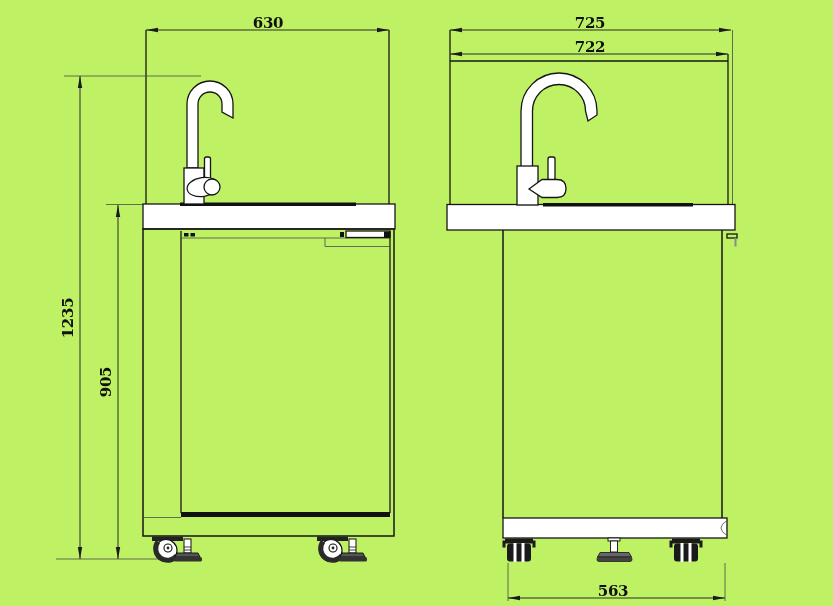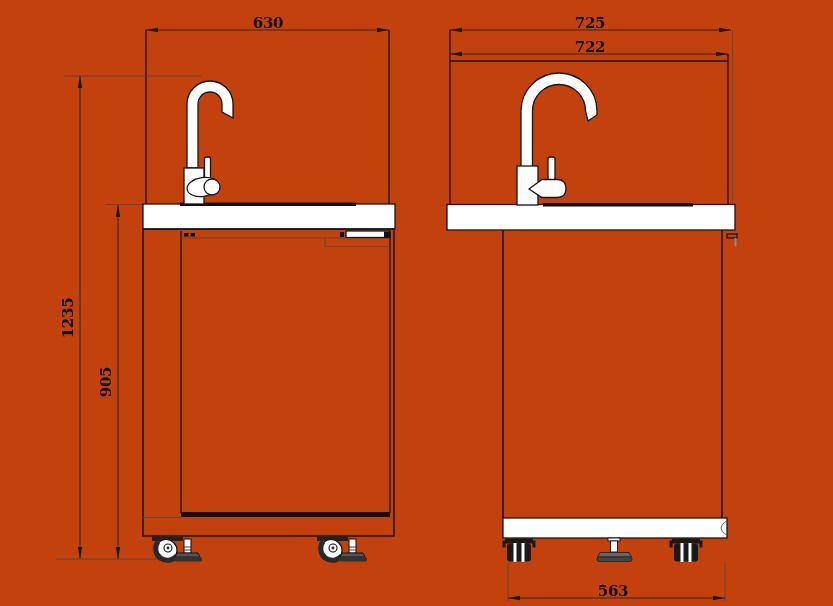--- a/index.html
+++ b/index.html
@@ -1,16 +1,16 @@
 <!DOCTYPE html>
 <html><head>
 <meta charset="utf-8">
 <style>
   html, body { margin: 0; padding: 0; background: #ffffff; }
-  .stage { width: 833px; height: 606px; position: relative; background: #c2410c; }
+  .stage { width: 833px; height: 606px; position: relative; background: #bef264; }
   svg { display: block; }
   .dimtext {
     font-family: "DejaVu Serif", "Liberation Serif", serif;
     font-weight: bold;
     font-size: 15px;
     fill: #111;
     letter-spacing: -0.3px;
   }
   .objline   { stroke: #161616; stroke-width: 1.3; fill: none; }
   .objlineH  { stroke: #161616; stroke-width: 1.5; fill: none; }

